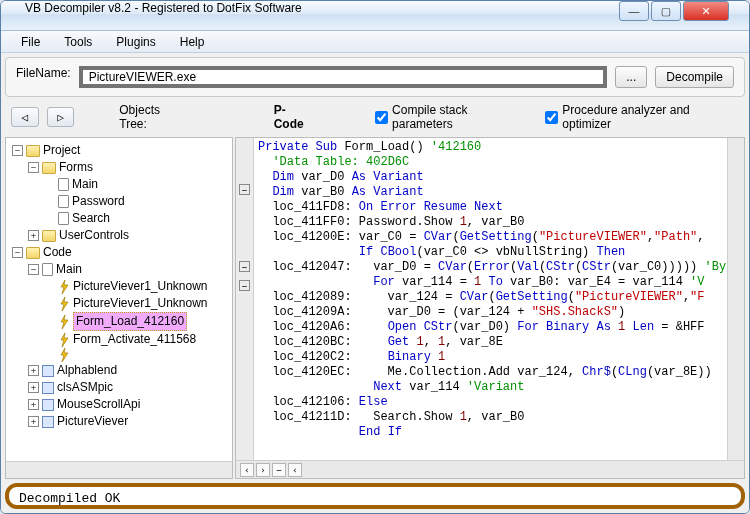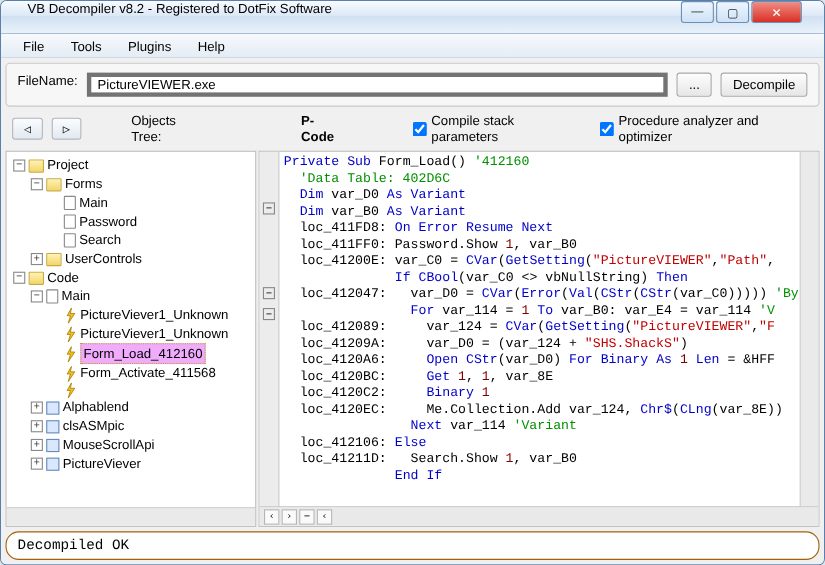--- a/index.html
+++ b/index.html
@@ -47,21 +47,21 @@
   .code pre { font-family: "Courier New", monospace; font-size: 12px; line-height: 15px; padding: 2px 4px; white-space: pre; margin: 0; }
   .vscroll { width: 17px; background: #eaeaea; border-left: 1px solid #cfcfcf; }
   .kw { color: #0000c8; }
   .tp { color: #0000c8; }
   .cm { color: #009000; }
   .fn { color: #0000c8; }
   .st { color: #c00000; }
   .nm { color: #800000; }
   .toolbar-bot { height: 18px; background: #e9e9e9; border-top: 1px solid #cfcfcf; display: flex; align-items: center; gap: 2px; padding: 0 4px; }
   .toolbar-bot .tbtn { width: 14px; height: 14px; border: 1px solid #b5b5b5; background: #fafafa; font-size: 9px; display: flex; align-items: center; justify-content: center; font-family: monospace; }
-  .status { height: 26px; border: 1px solid #a16207; background: #fff; padding: 4px 10px; font-family: "Courier New", monospace; font-size: 13px; border-radius: 12px; }
+  .status { height: 26px; border: 4px solid #a16207; background: #fff; padding: 4px 10px; font-family: "Courier New", monospace; font-size: 13px; border-radius: 12px; }
   .hscroll { height: 17px; background: #eaeaea; border-top: 1px solid #cfcfcf; }
 </style>
 </head>
 <body>
 
 <div class="window">
   <div class="titlebar">
     <span class="title-text">VB Decompiler v8.2 - Registered to DotFix Software</span>
     <div class="winbtns">
       <div class="winbtn">—</div>

